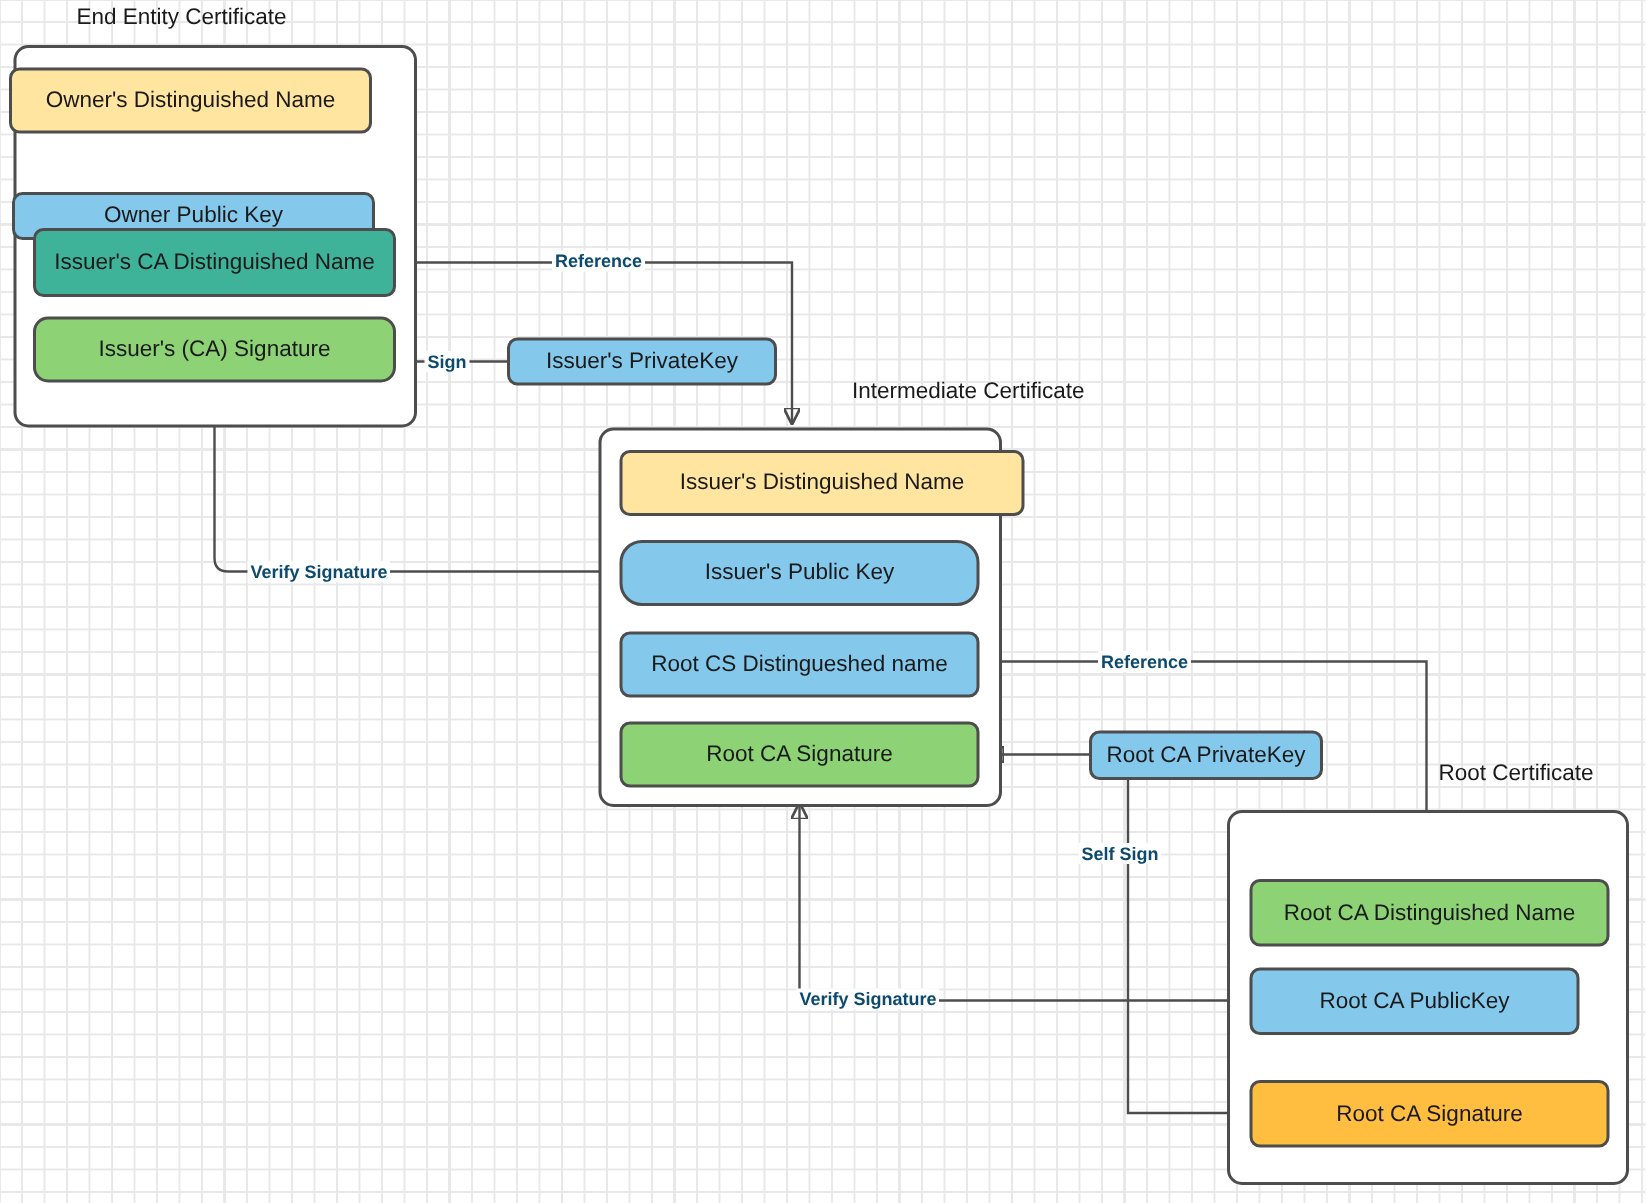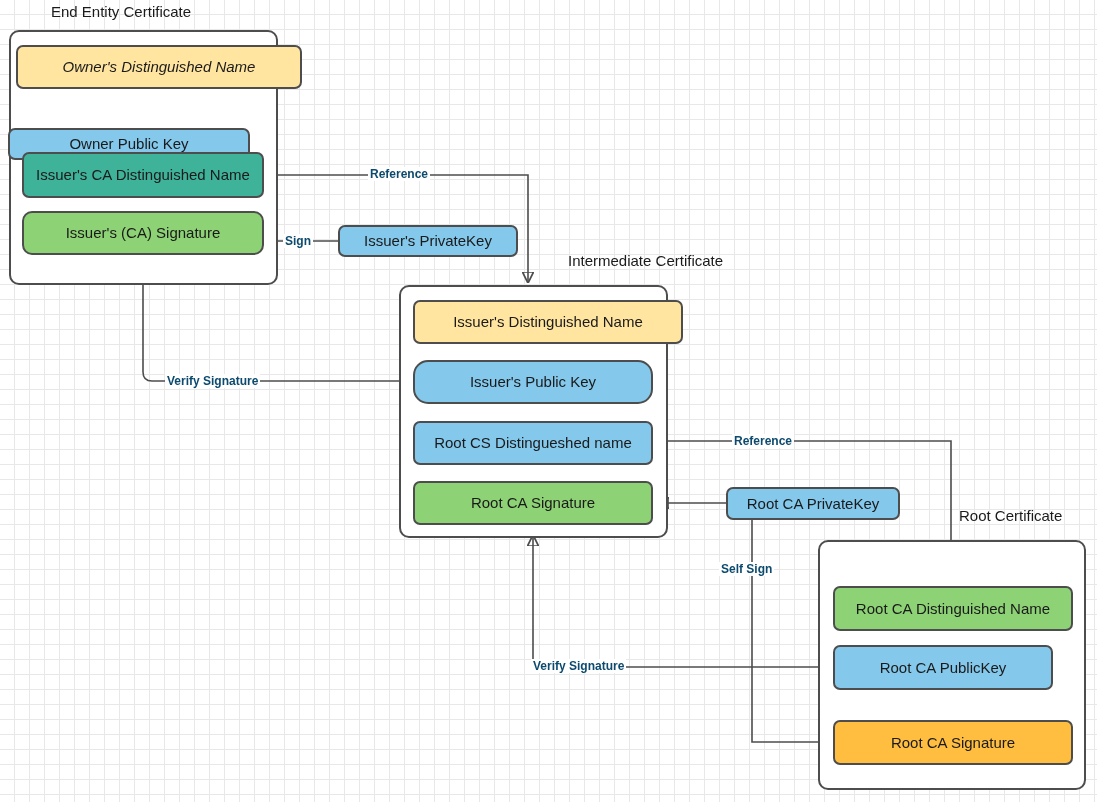--- a/index.html
+++ b/index.html
@@ -97,21 +97,21 @@
 
     <path d="M 752 520 L 752 742 L 828 742" marker-end="url(#arrow)"></path>
 
     <path d="M 832 667 L 533 667 L 533 536" marker-end="url(#arrow)"></path>
   </svg>
 
   <div class="grouptitle" style="left:51px; top:3px;">End Entity Certificate</div>
 
   <div class="container" style="left:9px; top:30px; width:269px; height:255px;"></div>
 
-  <div class="node" style="left:16px; top:45px; width:286px; height:44px; background:#FFE5A0;font-style:italic;">Owner's Distinguished Name</div>
+  <div class="node" style="left:6px; top:45px; width:242px; height:44px; background:#FFE5A0;">Owner's Distinguished Name</div>
 
   <div class="node" style="left:8px; top:99px; width:242px; height:32px; background:#84C8EC;margin-top:29px;">Owner Public  Key</div>
 
   <div class="node" style="left:22px; top:152px; width:242px; height:46px; background:#3FB39A;">Issuer's CA Distinguished Name</div>
 
   <div class="node" style="left:22px; top:211px; width:242px; height:44px; background:#8DD275;border-radius:10px;">Issuer's (CA) Signature</div>
 
   <div class="node" style="left:338px; top:225px; width:180px; height:32px; background:#84C8EC;">Issuer's PrivateKey</div>
 
   <div class="grouptitle" style="left:568px; top:252px;">Intermediate Certificate</div>
@@ -119,21 +119,21 @@
   <div class="container" style="left:399px; top:285px; width:269px; height:253px;"></div>
 
   <div class="node" style="left:413px; top:300px; width:270px; height:44px; background:#FFE5A0;">Issuer's Distinguished Name</div>
 
   <div class="node" style="left:413px; top:360px; width:240px; height:44px; background:#84C8EC;border-radius:15px;">Issuer's Public  Key</div>
 
   <div class="node" style="left:413px; top:421px; width:240px; height:44px; background:#84C8EC;">Root CS Distingueshed name</div>
 
   <div class="node" style="left:413px; top:481px; width:240px; height:44px; background:#8DD275;">Root CA Signature</div>
 
-  <div class="node" style="left:726px; top:487px; width:174px; height:33px; background:#84C8EC;">Root CA PrivateKey</div>
+  <div class="node" style="left:726px; top:487px; width:156px; height:33px; background:#84C8EC;">Root CA PrivateKey</div>
 
   <div class="grouptitle" style="left:959px; top:507px;">Root Certificate</div>
 
   <div class="container" style="left:818px; top:540px; width:268px; height:250px;"></div>
 
   <div class="node" style="left:833px; top:586px; width:240px; height:45px; background:#8DD275;">Root CA Distinguished Name</div>
 
   <div class="node" style="left:833px; top:645px; width:220px; height:45px; background:#84C8EC;">Root CA PublicKey</div>
 
   <div class="node" style="left:833px; top:720px; width:240px; height:45px; background:#FFBE40;">Root CA Signature</div>

